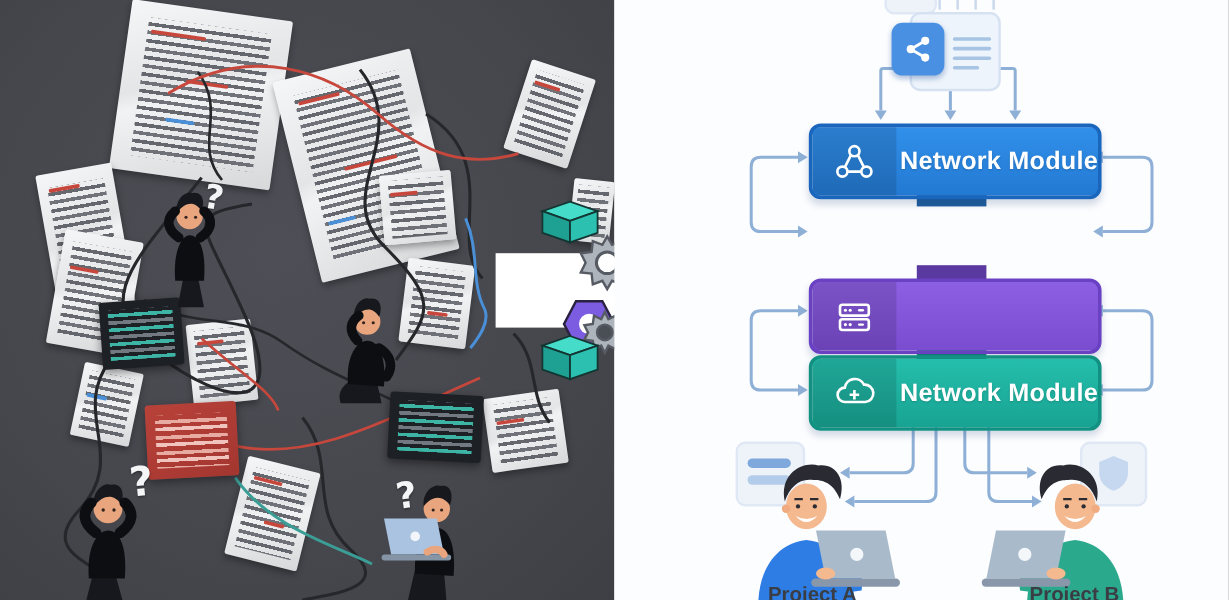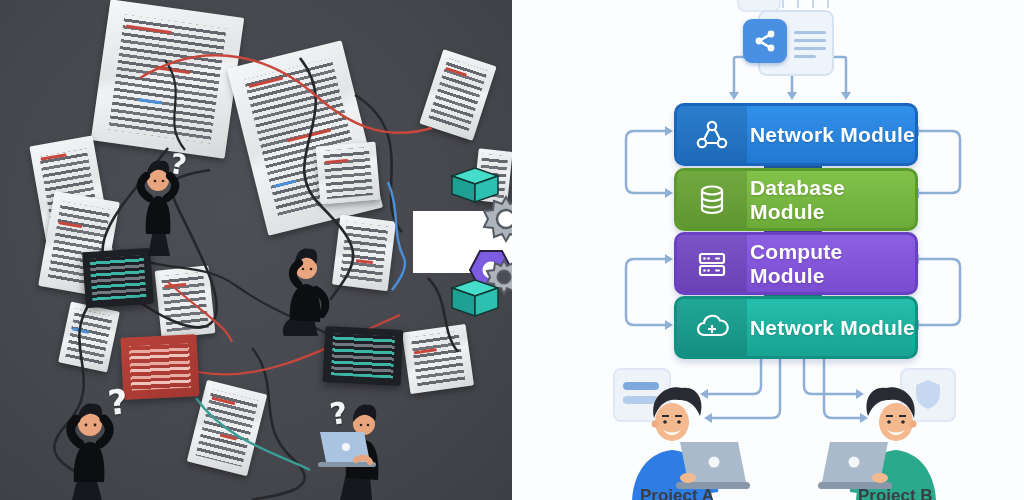--- a/index.html
+++ b/index.html
@@ -272,47 +272,35 @@
       <div class="module-icon" style="background: rgba(0, 0, 0, 0.12);">
         <svg width="36" height="36" viewBox="0 0 36 36" fill="none" stroke="#fff" stroke-width="2.2">
           <circle cx="18" cy="9" r="4.2"></circle>
             <circle cx="8" cy="26" r="4.2"></circle>
             <circle cx="28" cy="26" r="4.2"></circle>
           <path d="M15,12.5 L10,22.5 M21,12.5 L26,22.5 M12.2,26 H23.8"></path>
         </svg>
       </div>
       <div class="module-label">Network Module</div>
     </div>
-    <div class="module-box" style="top: 168px; background: linear-gradient(rgb(130, 193, 74) 0%, rgb(108, 171, 56) 100%); border: 3px solid rgb(93, 154, 46);">
-      <div class="module-icon" style="background: rgba(0, 0, 0, 0.12);">
-        <svg width="36" height="36" viewBox="0 0 36 36" fill="none" stroke="#fff" stroke-width="2.2">
-          <ellipse cx="18" cy="8.5" rx="10" ry="4"></ellipse>
-          <path d="M8,8.5 V27 C8,29.2 12.5,31 18,31 C23.5,31 28,29.2 28,27 V8.5"></path>
-          <path d="M8,15 C8,17.2 12.5,19 18,19 C23.5,19 28,17.2 28,15"></path>
-          <path d="M8,21.5 C8,23.7 12.5,25.5 18,25.5 C23.5,25.5 28,23.7 28,21.5"></path>
-        </svg>
-      </div>
-      <div class="module-label">Database Module</div>
-    </div>
     <div class="module-box" style="top: 232px; background: linear-gradient(rgb(141, 95, 226) 0%, rgb(122, 76, 208) 100%); border: 3px solid rgb(106, 65, 194);">
       <div class="module-icon" style="background: rgba(0, 0, 0, 0.12);">
         <svg width="36" height="36" viewBox="0 0 36 36" fill="none" stroke="#fff" stroke-width="2.2">
           <rect x="6" y="8" width="24" height="9" rx="2"></rect>
             <rect x="6" y="20" width="24" height="9" rx="2"></rect>
           <g fill="#fff" stroke="none">
               <circle cx="10.5" cy="12.5" r="1.3"></circle>
               <circle cx="14.5" cy="12.5" r="1.3"></circle>
               <rect x="21" y="11.5" width="5" height="2" rx="1"></rect>
               <circle cx="10.5" cy="24.5" r="1.3"></circle>
               <circle cx="14.5" cy="24.5" r="1.3"></circle>
               <rect x="21" y="23.5" width="5" height="2" rx="1"></rect>
             </g>
         </svg>
       </div>
-      <div class="module-label">Compute Module</div>
     </div>
     <div class="module-box" style="top: 296px; background: linear-gradient(rgb(37, 190, 172) 0%, rgb(24, 163, 146) 100%); border: 3px solid rgb(18, 145, 130);">
       <div class="module-icon" style="background: rgba(0, 0, 0, 0.12);">
         <svg width="38" height="38" viewBox="0 0 38 38" fill="none" stroke="#fff" stroke-width="2.2">
           <path d="M11,26 A6,6 0 0 1 11,14 A8.5,8.5 0 0 1 27,11.5 A5.5,5.5 0 0 1 28,26 Z"></path>
           <path d="M19,16 V24 M15,20 H23"></path>
         </svg>
       </div>
       <div class="module-label">Network Module</div>
     </div>

